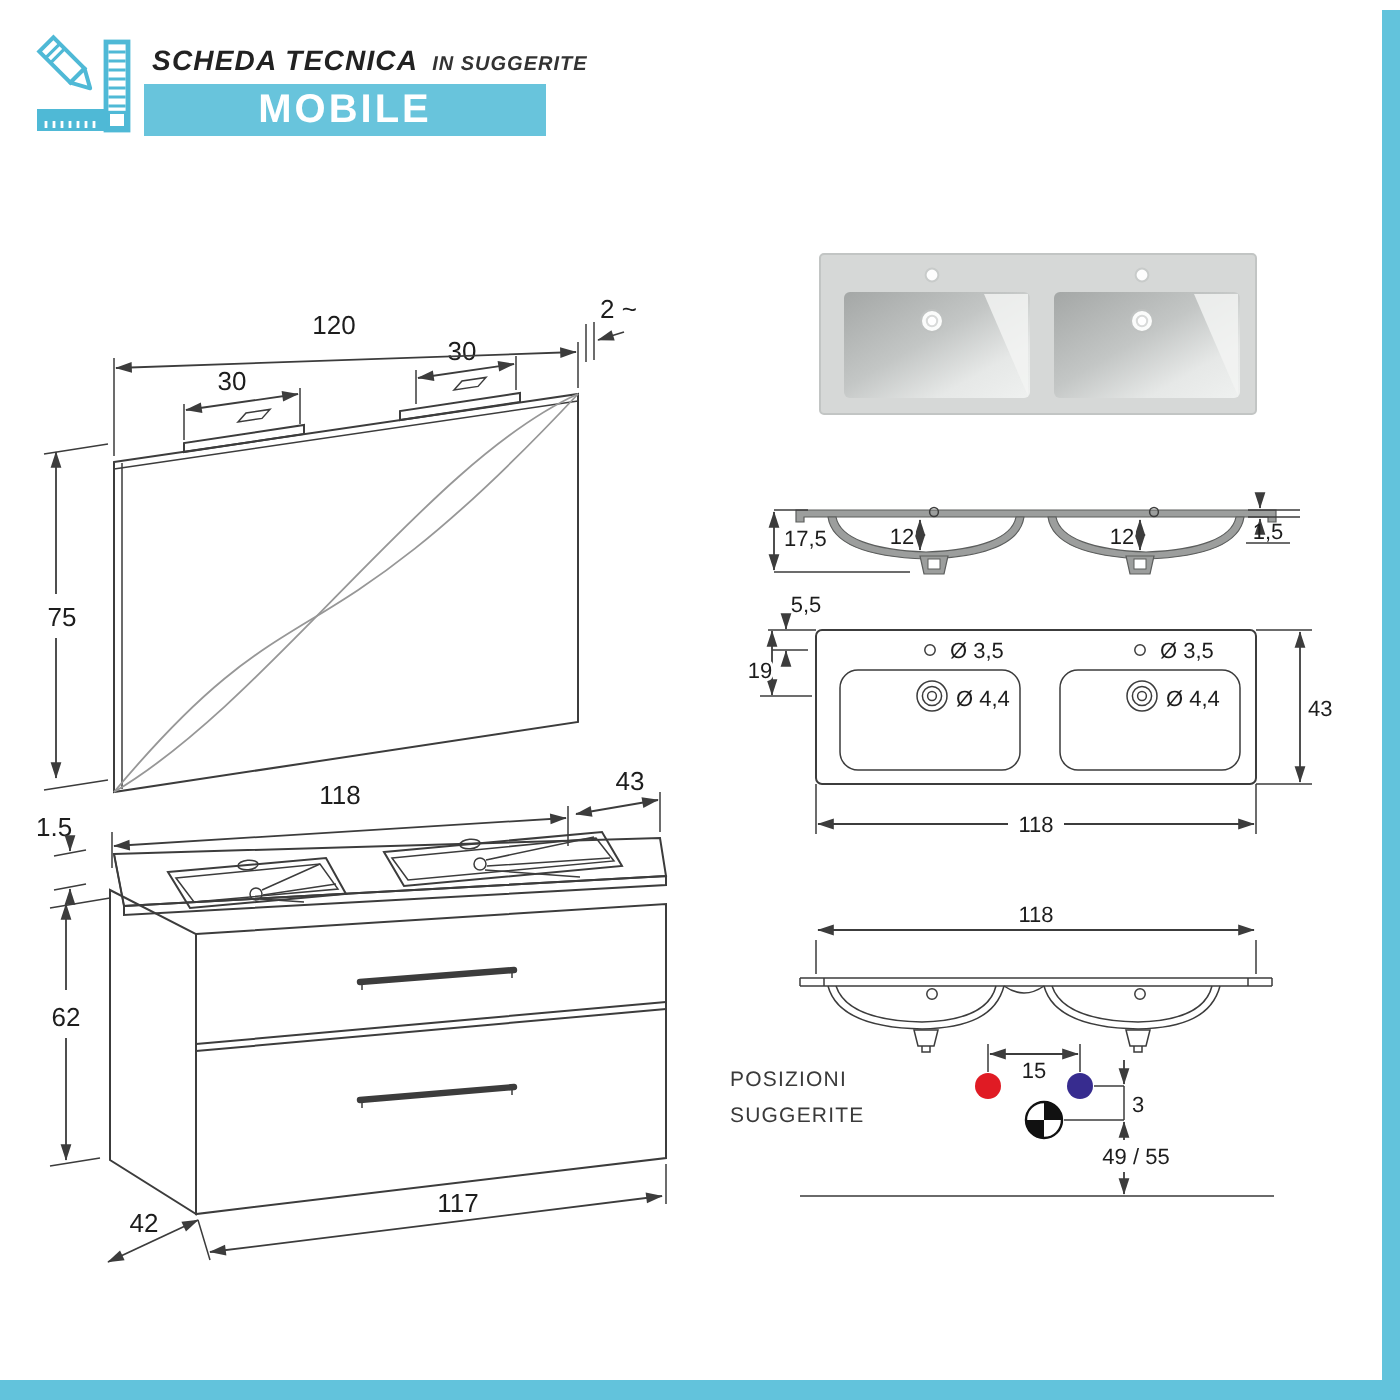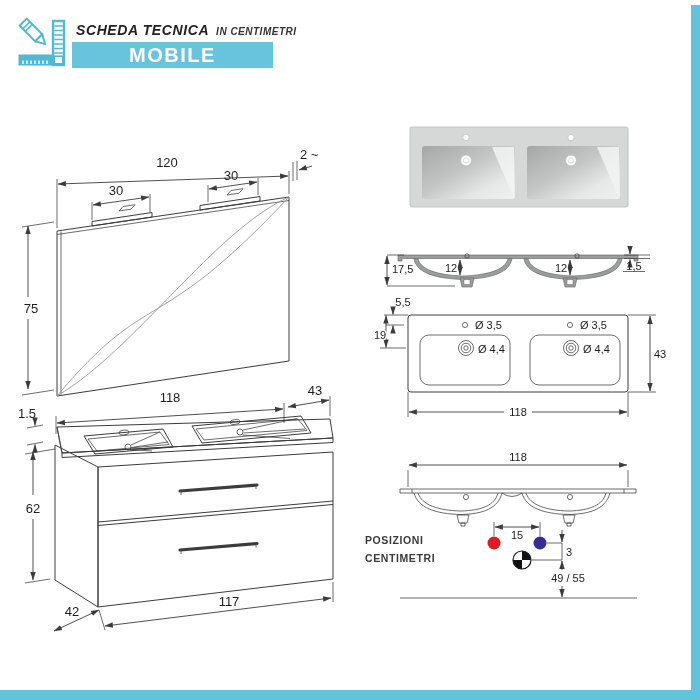--- a/index.html
+++ b/index.html
@@ -7,21 +7,21 @@
         font-family:"Liberation Sans",sans-serif;}
   .bar-right{position:absolute;right:0;top:5px;width:9px;height:695px;background:#62c3dc;}
   .bar-bottom{position:absolute;left:0;top:690px;width:700px;height:10px;background:#62c3dc;}
   .logo{position:absolute;left:16px;top:15px;}
   .titlerow{position:absolute;left:76px;top:22px;display:flex;align-items:baseline;gap:7px;white-space:nowrap;}
   .title{font-size:14px;font-weight:bold;font-style:italic;color:#222;letter-spacing:.6px;}
   .subtitle{font-size:10px;font-weight:bold;font-style:italic;color:#333;letter-spacing:.5px;}
   .banner{position:absolute;left:72px;top:42px;width:201px;height:26px;background:#68c4dc;
           display:flex;align-items:center;justify-content:center;
           color:#fff;font-size:20px;font-weight:bold;letter-spacing:1.5px;}
-  .caption{position:absolute;font-size:10.5px;font-weight:700;color:#3a3a3a;letter-spacing:.6px;}
+  .caption{position:absolute;font-size:10.5px;font-weight:400;color:#3a3a3a;letter-spacing:.6px;}
   svg{position:absolute;overflow:visible;}
   .ln{fill:none;stroke:#3c3c3c;stroke-width:1;}
   .lt{fill:none;stroke:#3c3c3c;stroke-width:.75;}
   .dim{fill:none;stroke:#3c3c3c;stroke-width:.9;}
   .wave{fill:none;stroke:#979797;stroke-width:.9;}
   text.d{font-family:"Liberation Sans",sans-serif;font-size:13px;fill:#1d1d1d;}
   text.d2{font-family:"Liberation Sans",sans-serif;font-size:11px;fill:#1d1d1d;}
   .wbg{paint-order:stroke;stroke:#fff;stroke-width:3px;}
   .grey{fill:#9c9e9d;stroke:#5c5e5d;stroke-width:.6;}
 </style>
@@ -48,21 +48,21 @@
     </g>
     <g transform="translate(10,3) rotate(45)">
       <rect x="1" y="0" width="22" height="10" fill="#fff" stroke="#4fb9d6" stroke-width="2"></rect>
       <path d="M23,0 L32,5 L23,10 z" fill="#fff" stroke="#4fb9d6" stroke-width="2" stroke-linejoin="round"></path>
       <path d="M5.5,0 v10 M9,0 v10" stroke="#4fb9d6" stroke-width="1.6"></path>
     </g>
   </svg>
 
   <div class="titlerow">
     <span class="title">SCHEDA TECNICA</span>
-    <span class="subtitle">IN CENTIMETRI</span>
+    <span class="subtitle">IN SUGGERITE</span>
   </div>
   <div class="banner">MOBILE</div>
 
   <svg style="left:0;top:135px" width="355" height="555" viewBox="0 0 355 555">
 
     <g>
       <path class="ln" d="M57,96 L289,62 L289,226 L57,261 Z"></path>
       <path class="lt" d="M61,96.5 L61,259.5 M57,99.5 L289,65.5"></path>
       <path class="wave" d="M57,261 C150,150 155,205 289,62"></path>
       <path class="wave" d="M57,261 C135,215 215,95 289,62"></path>
@@ -283,15 +283,15 @@
     </g>
     <path class="lt" d="M176,114 L206,114"></path>
 
     <line class="dim" x1="206" y1="124" x2="206" y2="115" marker-end="url(#ar)"></line>
     <line class="dim" x1="206" y1="140" x2="206" y2="151" marker-end="url(#ar)"></line>
     <text class="d2 wbg" x="212" y="136" text-anchor="middle">49 / 55</text>
     <line x1="44" y1="152" x2="281" y2="152" stroke="#6a6a6a" stroke-width="1"></line>
   </svg>
 
   <div class="caption" style="left:365px;top:534px">POSIZIONI</div>
-  <div class="caption" style="left:365px;top:552px">CENTIMETRI</div>
+  <div class="caption" style="left:365px;top:552px">SUGGERITE</div>
 
 </div>
 
 </body></html>

